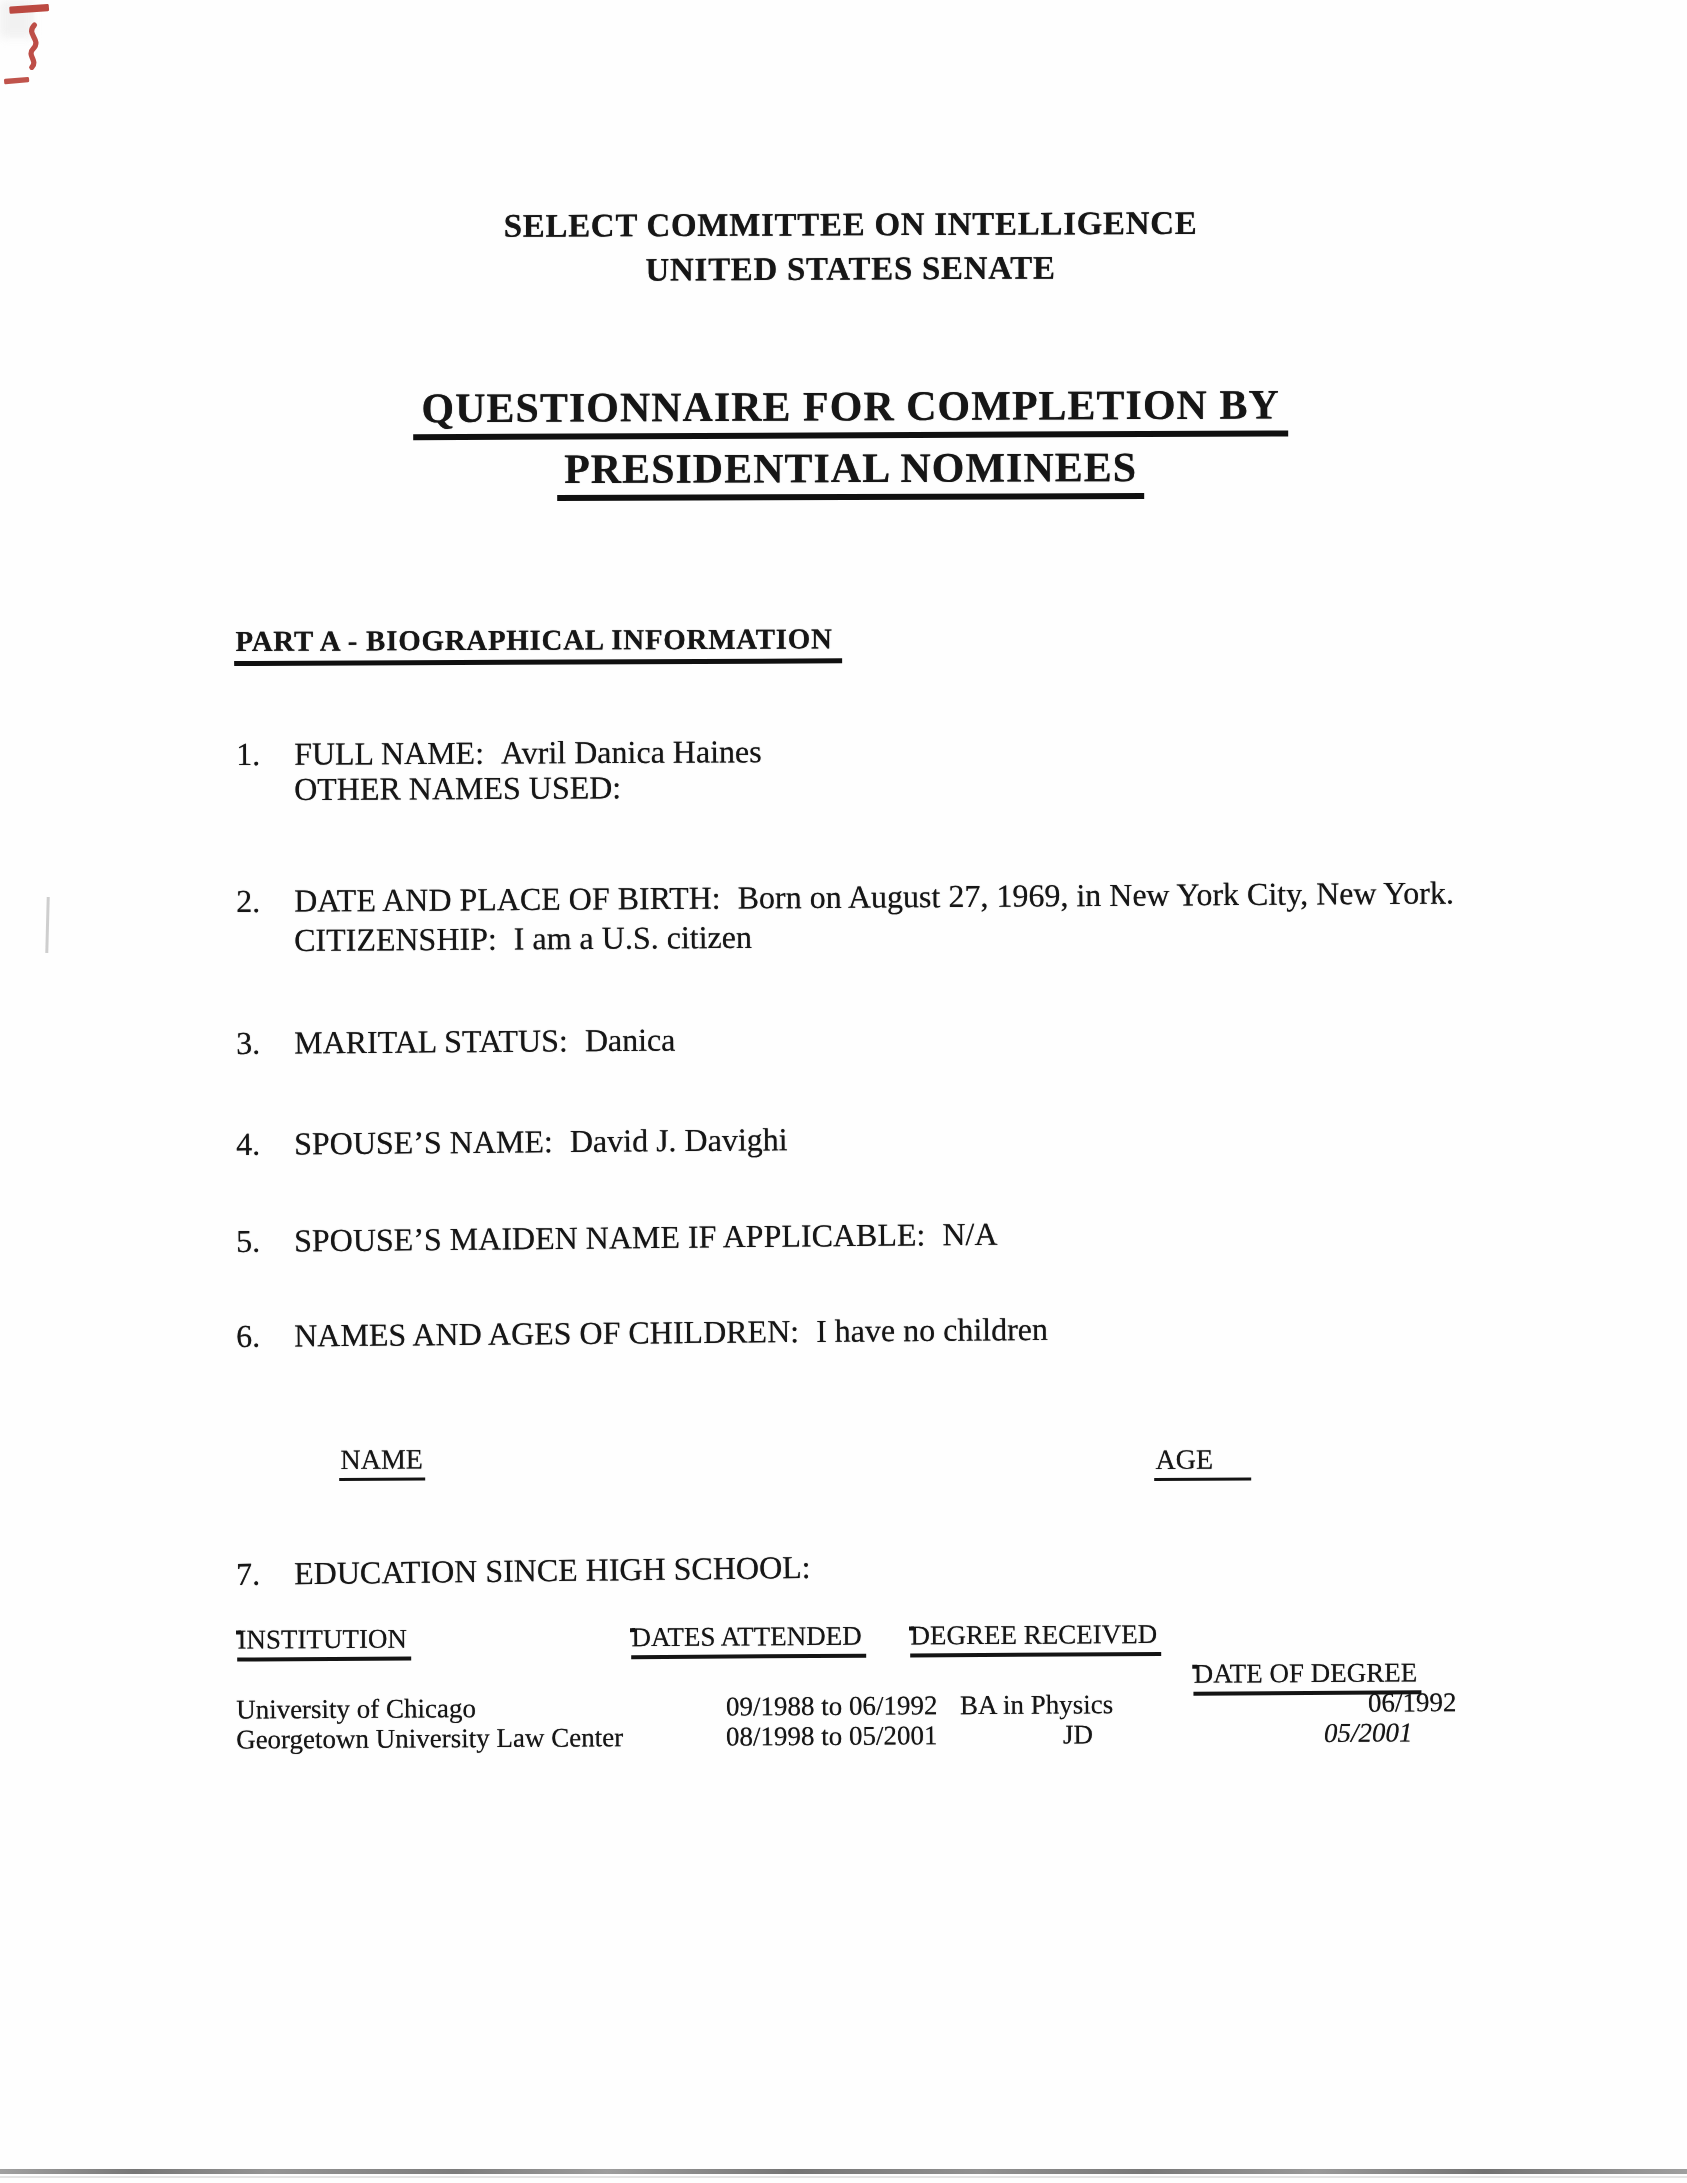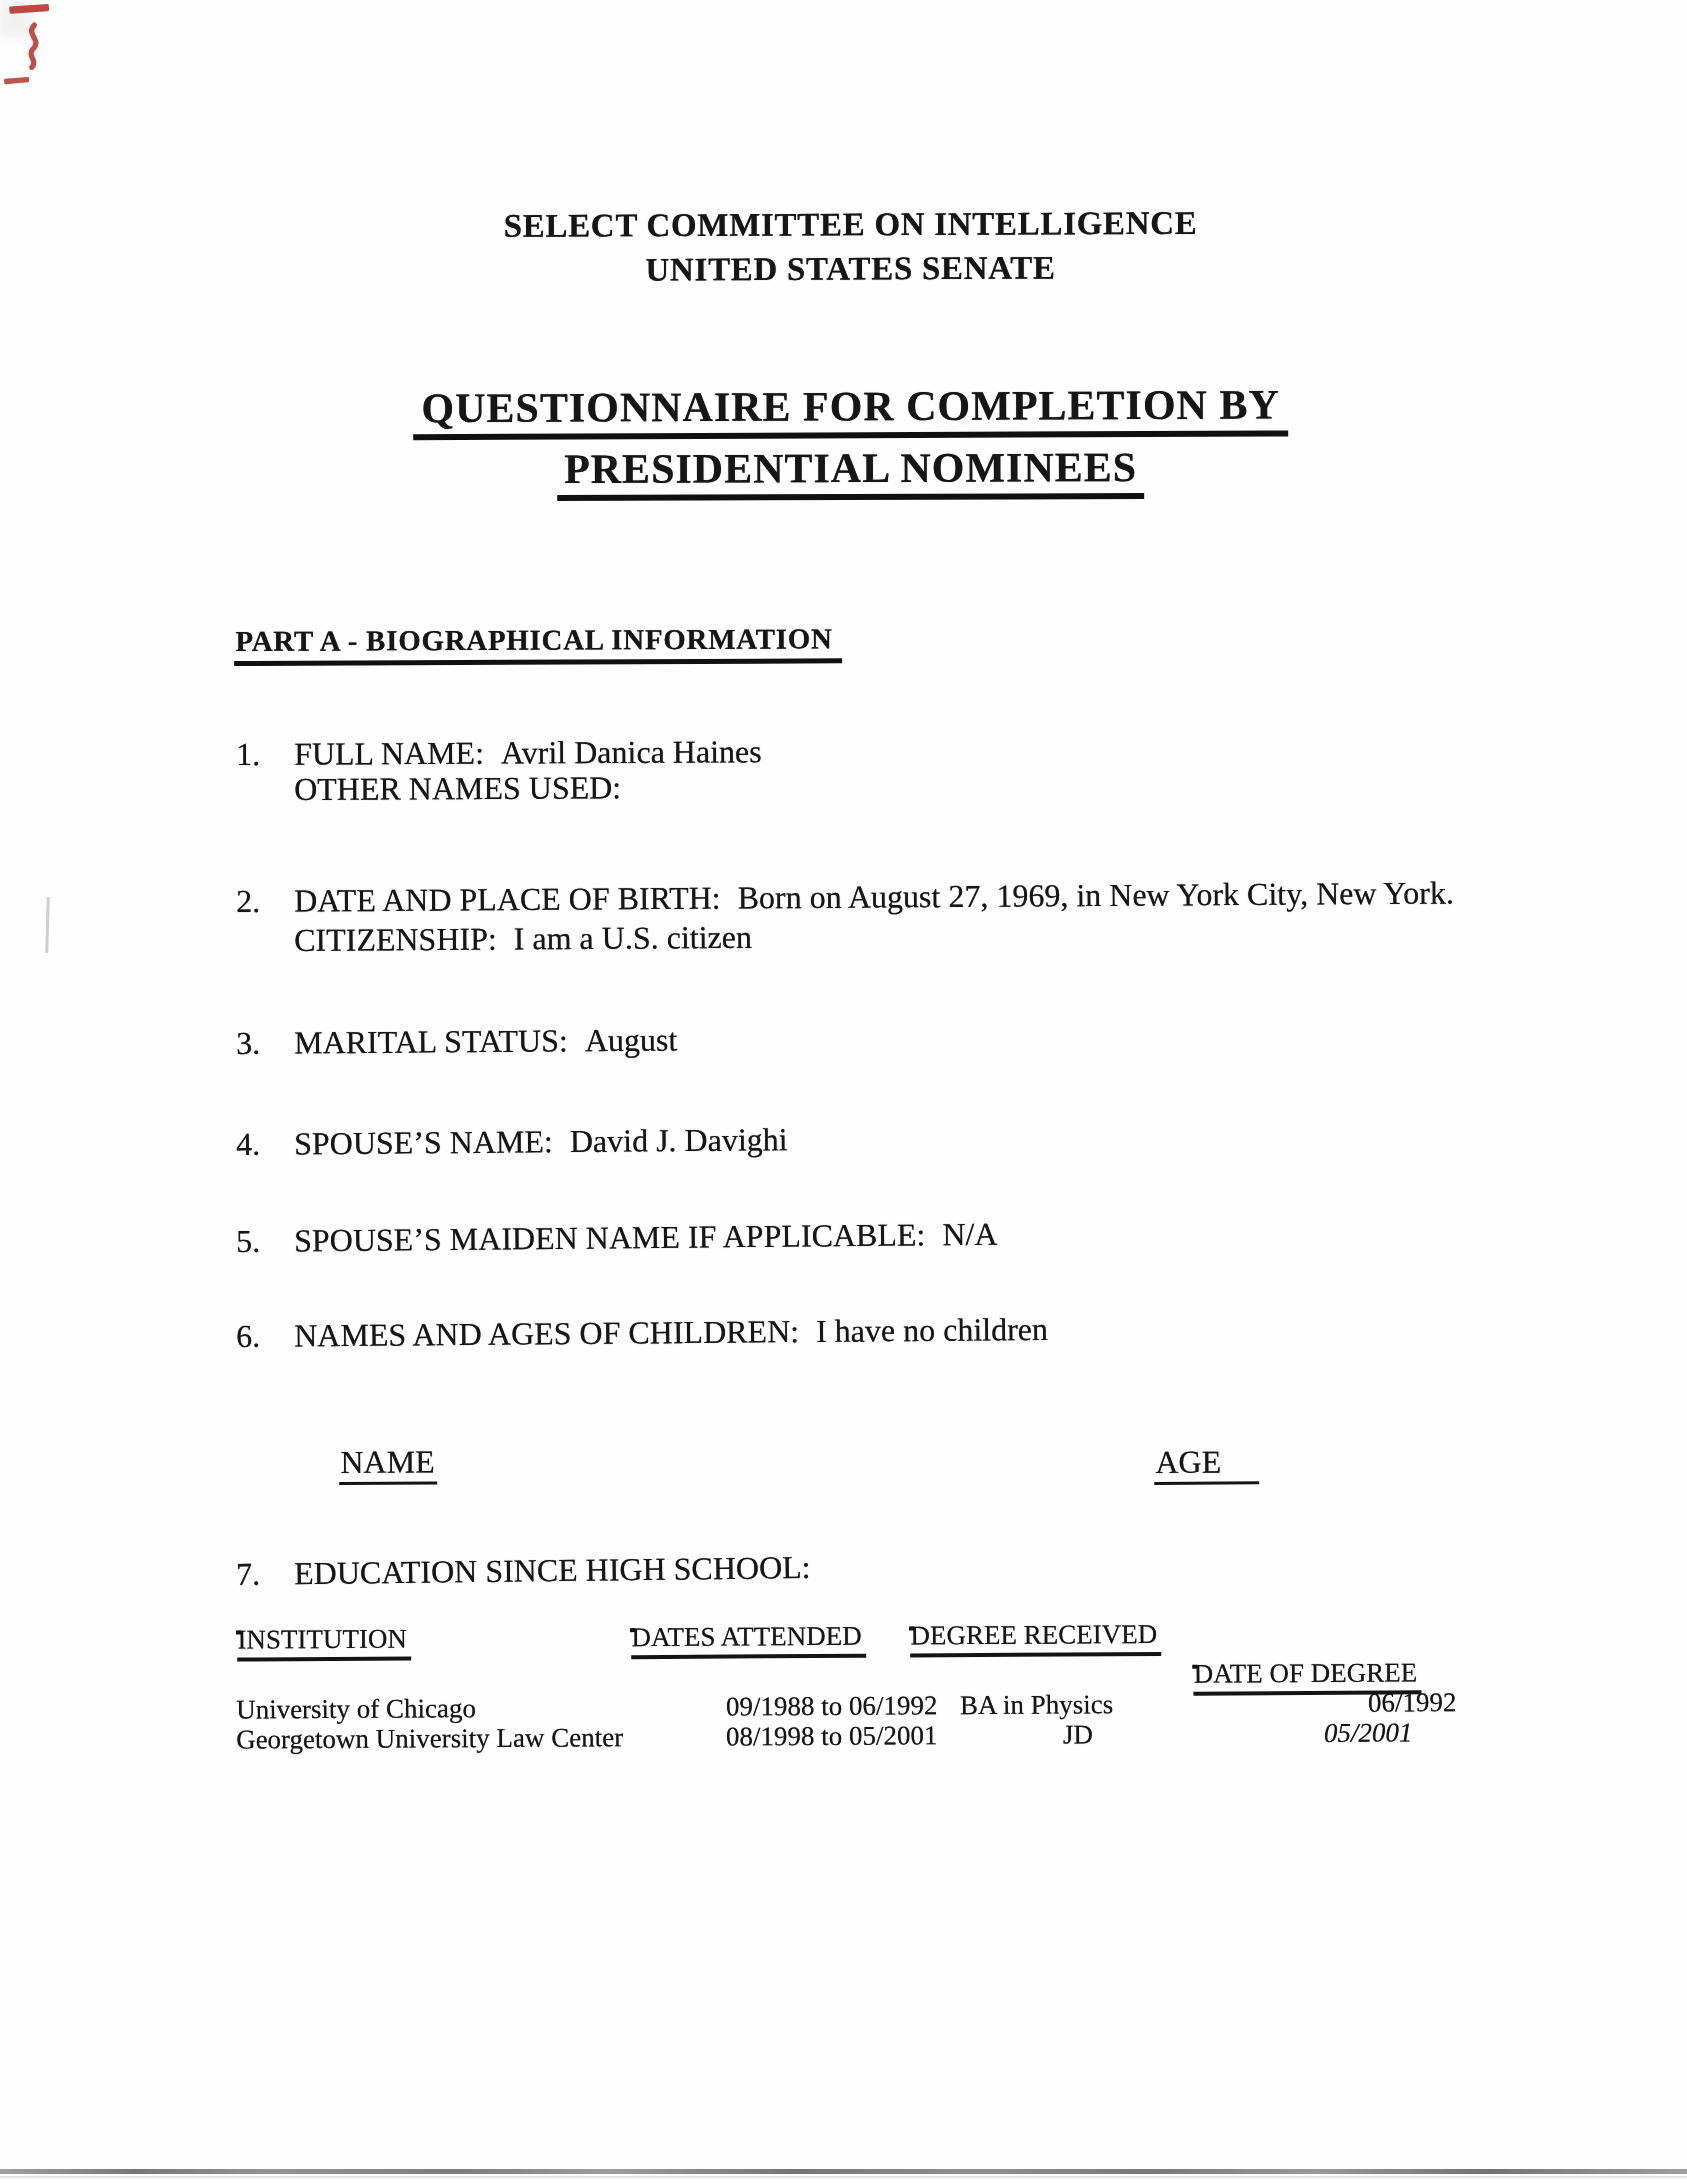--- a/index.html
+++ b/index.html
@@ -32,21 +32,21 @@
   }
   .committee { font-size: 33px; font-weight: 700; letter-spacing: 0.7px; }
   .bigtitle  { font-size: 42px; font-weight: 700; letter-spacing: 1px; }
   .u-title   { display: inline-block; border-bottom: 6.6px solid #101010; padding: 0 8px 4.6px 8px; }
   .u-title2  { display: inline-block; border-bottom: 6px solid #101010; padding: 0 6.6px 4.6px 6.6px; }
   .partA { font-size: 29px; font-weight: 700; letter-spacing: 0.7px; }
   .u-part { display: inline-block; border-bottom: 5.3px solid #101010; padding: 0 9.3px 5.3px 1.3px; }
   .body-line { font-size: 32px; }
   .num { display: inline-block; width: 58px; }
   .value { margin-left: 17px; }
-  .colhead { font-size: 32px; text-decoration: underline; }
+  .colhead { font-size: 28px; text-decoration: underline; }
   .u-col { display: inline-block; border-bottom: 3.3px solid #141414; padding: 0 2.6px 4px 1.3px; }
   .u-age { display: inline-block; border-bottom: 3.3px solid #141414; padding: 0 38px 4px 1.3px; text-align: right; }
   .edu-row { position: absolute; left: 0; width: 1687px; height: 37px; transform-origin: left top; }
   .edu-row span { position: absolute; top: 0; white-space: nowrap; line-height: 1;
                   text-shadow: 0 0 0.7px rgba(15,15,15,0.7); }
   .th { font-size: 27px; }
   .th span { border-bottom: 4px solid #141414; padding: 0 4px 4px 0.7px; }
   .td { font-size: 27px; }
   
   .red-marks { position: absolute; left: 0; top: 0; width: 86px; height: 99px; }
@@ -107,21 +107,21 @@
   </div>
 
   <div class="line body-line" style="top:885px; left:236px; transform:rotate(-0.4deg);">
     <span class="num">2.</span><span>DATE AND PLACE OF BIRTH:</span><span class="value">Born on August 27, 1969, in New York City, New York.</span>
   </div>
   <div class="line body-line" style="top:924px; left:294px; transform:rotate(-0.4deg);">
     <span>CITIZENSHIP:</span><span class="value">I am a U.S. citizen</span>
   </div>
 
   <div class="line body-line" style="top:1027px; left:236px; transform:rotate(-0.45deg);">
-    <span class="num">3.</span><span>MARITAL STATUS:</span><span class="value">August</span>
+    <span class="num">3.</span><span>MARITAL STATUS:</span><span class="value">Danica</span>
   </div>
 
   <div class="line body-line" style="top:1128px; left:236px; transform:rotate(-0.5deg);">
     <span class="num">4.</span><span>SPOUSE’S NAME:</span><span class="value">David J. Davighi</span>
   </div>
 
   <div class="line body-line" style="top:1225px; left:236px; transform:rotate(-0.55deg);">
     <span class="num">5.</span><span>SPOUSE’S MAIDEN NAME IF APPLICABLE:</span><span class="value">N/A</span>
   </div>
 

